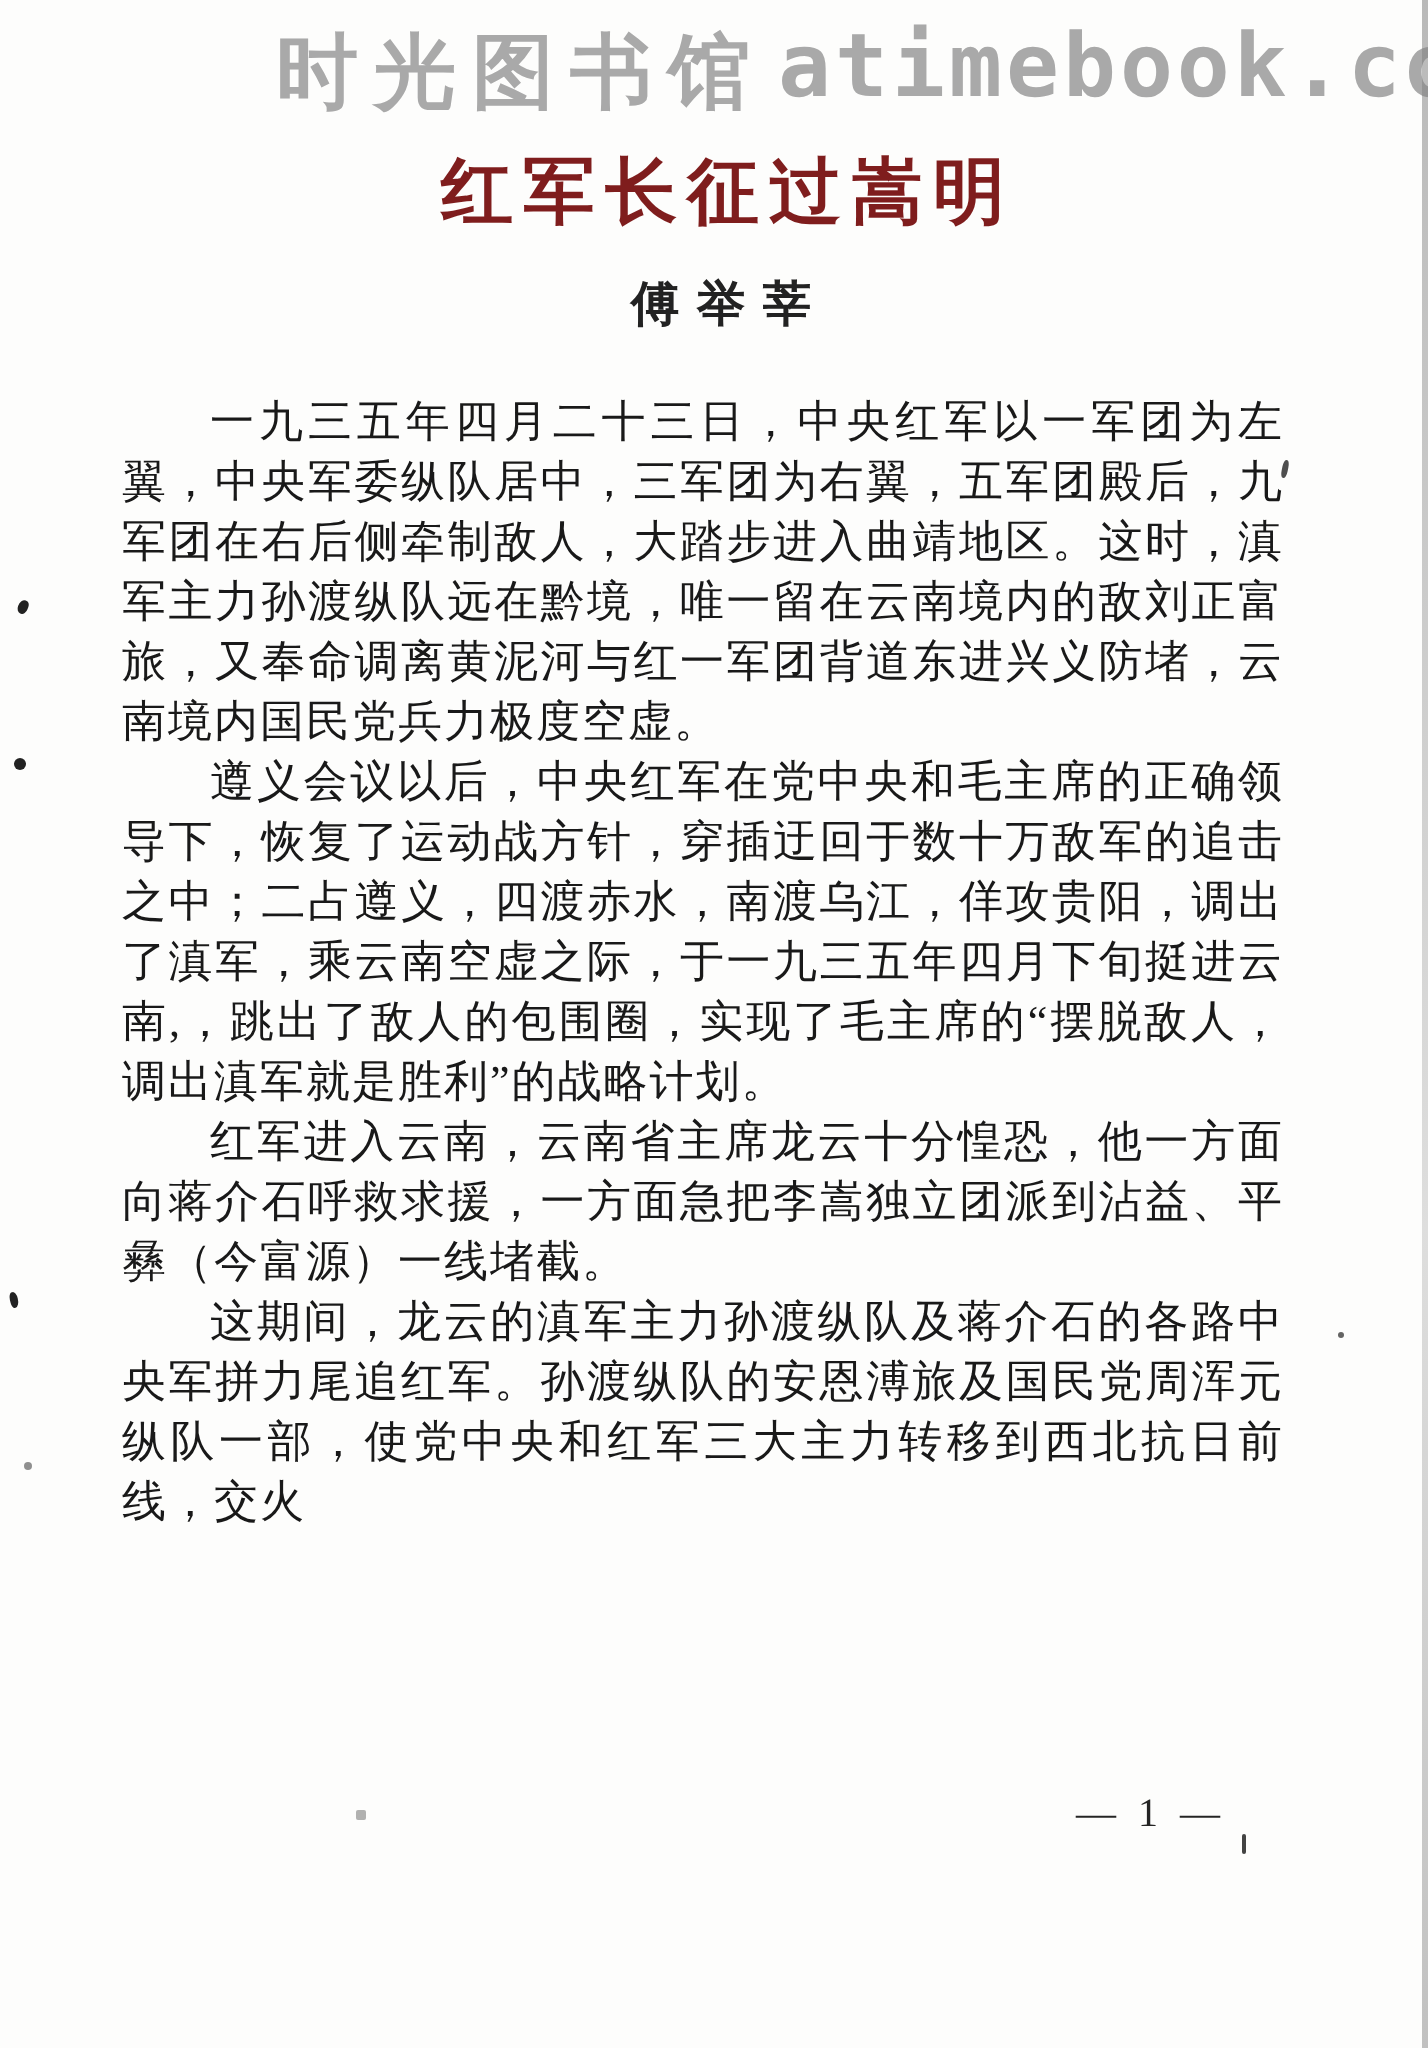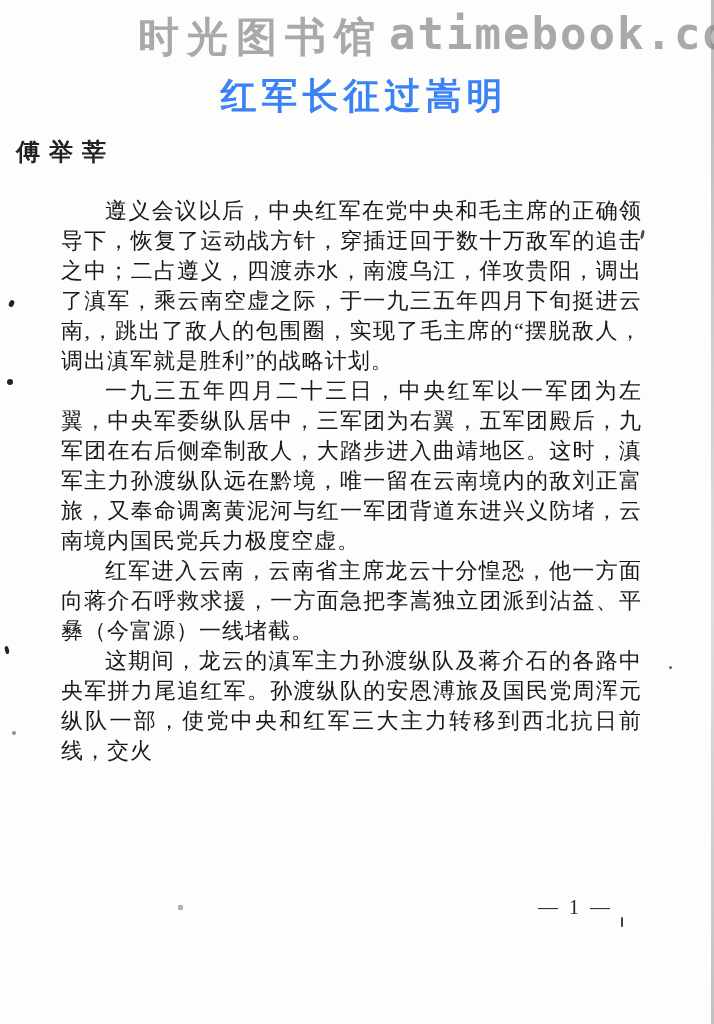--- a/index.html
+++ b/index.html
@@ -33,25 +33,26 @@
     margin-left:6px;
     vertical-align:2px;
   }
   
   .doc-title{
     position:absolute;left:0;top:72px;width:714px;
     padding-left:14px;box-sizing:border-box;
     text-align:center;
     font-size:36px;font-weight:700;
     letter-spacing:5px;
-    color:#3b82f6;
+    color:#7f1d1d;
   }
   .doc-author{
     position:absolute;left:0;top:136px;width:714px;
     padding-left:16px;box-sizing:border-box;
+    text-align:center;
     font-size:24px;font-weight:600;
     letter-spacing:9px;
     color:#222;
   }
   
   .doc-body{
     position:absolute;left:61px;top:196px;width:581px;
   }
   .doc-body p{
     margin:0;padding:0;
@@ -93,22 +94,22 @@
 
   <div class="watermark">
     <span class="wm-cn">时光图书馆</span><span class="wm-latin">atimebook.co</span>
   </div>
 
   <div class="doc-title">红军长征过嵩明</div>
 
   <div class="doc-author">傅举莘</div>
 
   <div class="doc-body">
+    <p>一九三五年四月二十三日，中央红军以一军团为左翼，中央军委纵队居中，三军团为右翼，五军团殿后，九军团在右后侧牵制敌人，大踏步进入曲靖地区。这时，滇军主力孙渡纵队远在黔境，唯一留在云南境内的敌刘正富旅，又奉命调离黄泥河与红一军团背道东进兴义防堵，云南境内国民党兵力极度空虚。</p>
     <p>遵义会议以后，中央红军在党中央和毛主席的正确领导下，恢复了运动战方针，穿插迂回于数十万敌军的追击之中；二占遵义，四渡赤水，南渡乌江，佯攻贵阳，调出了滇军，乘云南空虚之际，于一九三五年四月下旬挺进云南,，跳出了敌人的包围圈，实现了毛主席的“摆脱敌人，调出滇军就是胜利”的战略计划。</p>
-    <p>一九三五年四月二十三日，中央红军以一军团为左翼，中央军委纵队居中，三军团为右翼，五军团殿后，九军团在右后侧牵制敌人，大踏步进入曲靖地区。这时，滇军主力孙渡纵队远在黔境，唯一留在云南境内的敌刘正富旅，又奉命调离黄泥河与红一军团背道东进兴义防堵，云南境内国民党兵力极度空虚。</p>
     <p>红军进入云南，云南省主席龙云十分惶恐，他一方面向蒋介石呼救求援，一方面急把李嵩独立团派到沾益、平彝（今富源）一线堵截。</p>
     <p>这期间，龙云的滇军主力孙渡纵队及蒋介石的各路中央军拼力尾追红军。孙渡纵队的安恩溥旅及国民党周浑元纵队一部，使党中央和红军三大主力转移到西北抗日前线，交火</p>
   </div>
 
   <div class="page-number">— 1 —</div>
 
   <div class="right-edge"></div>
 
   <div class="speck sp1"></div>
   <div class="speck sp2"></div>

